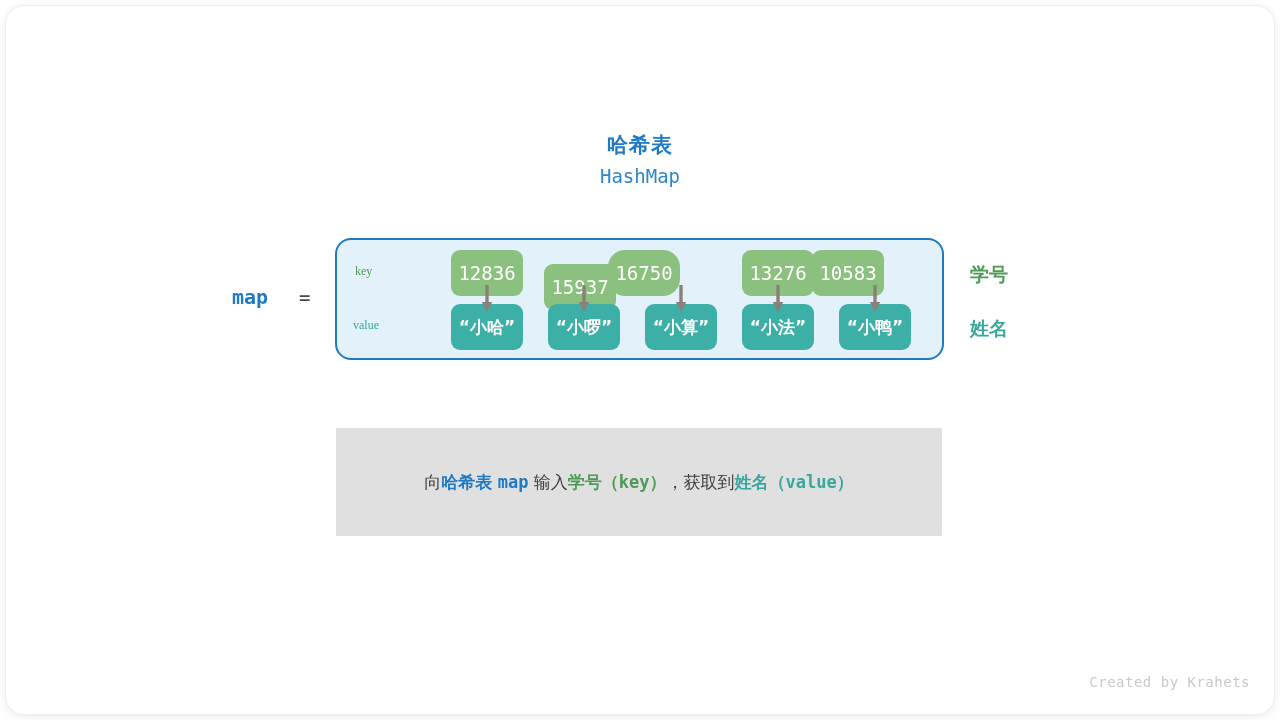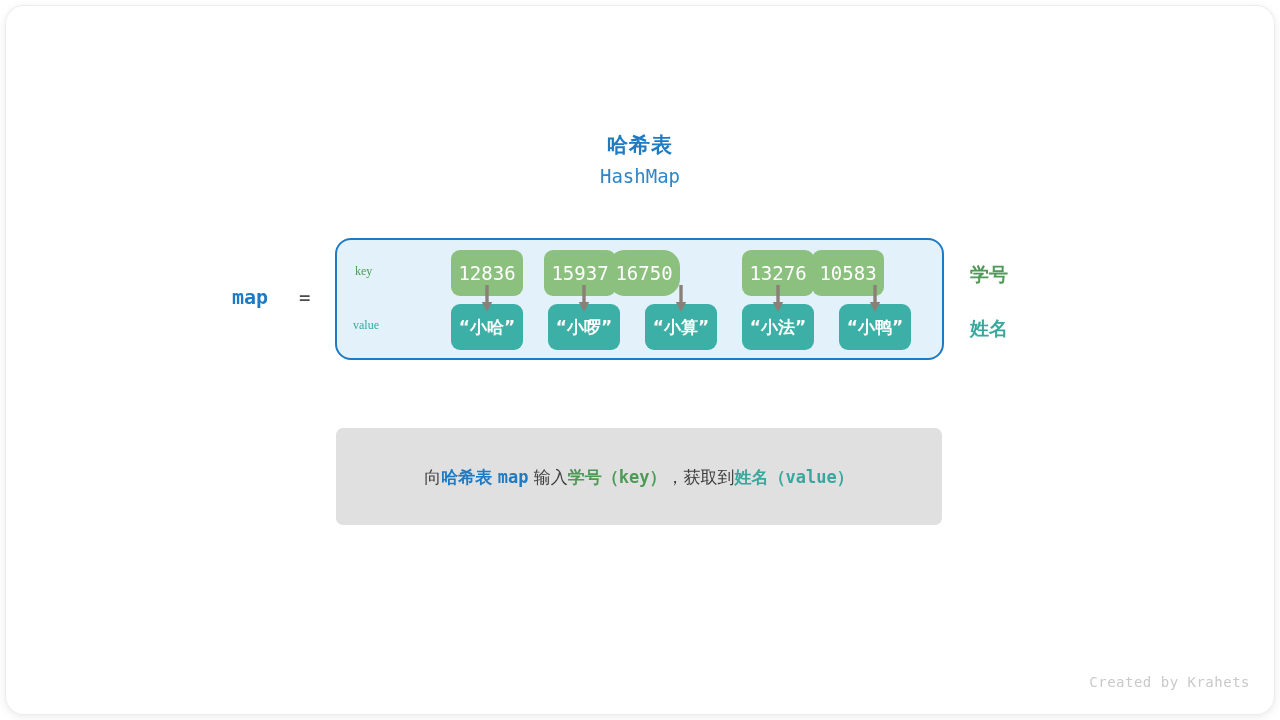--- a/index.html
+++ b/index.html
@@ -159,23 +159,23 @@
     top: 316px;
     color: #3aa79e;
   }
 
   
   .caption-panel {
     position: absolute;
     left: 336px;
     top: 428px;
     width: 606px;
-    height: 97px;
+    height: 108px;
     background: #e0e0e0;
-    border-radius: 7px;
+    border-radius: 1px;
     display: flex;
     flex-direction: row;
     align-items: center;
     justify-content: center;
   }
   .caption-line {
     line-height: 36px;
     white-space: nowrap;
     font-family: "DejaVu Sans", sans-serif;
     font-size: 17px;
@@ -240,21 +240,21 @@
 
   <div class="map-label">map</div>
   <div class="equals-sign">=</div>
 
   <div class="table-panel"></div>
 
   <div class="row-label key-label">key</div>
   <div class="row-label value-label">value</div>
 
   <div class="cell key-cell" style="left:451px;">12836</div>
-  <div class="cell key-cell" style="left:544px;">15937</div>
+  <div class="cell key-cell" style="left:544px;margin-top:14px;">15937</div>
   <div class="cell key-cell" style="left:608px;border-radius:17px;">16750</div>
   <div class="cell key-cell" style="left:742px;">13276</div>
   <div class="cell key-cell" style="left:812px;">10583</div>
 
   <div class="cell value-cell" style="left:451px;">“小哈”</div>
   <div class="cell value-cell" style="left:548px;">“小啰”</div>
   <div class="cell value-cell" style="left:645px;">“小算”</div>
   <div class="cell value-cell" style="left:742px;">“小法”</div>
   <div class="cell value-cell" style="left:839px;">“小鸭”</div>
 

